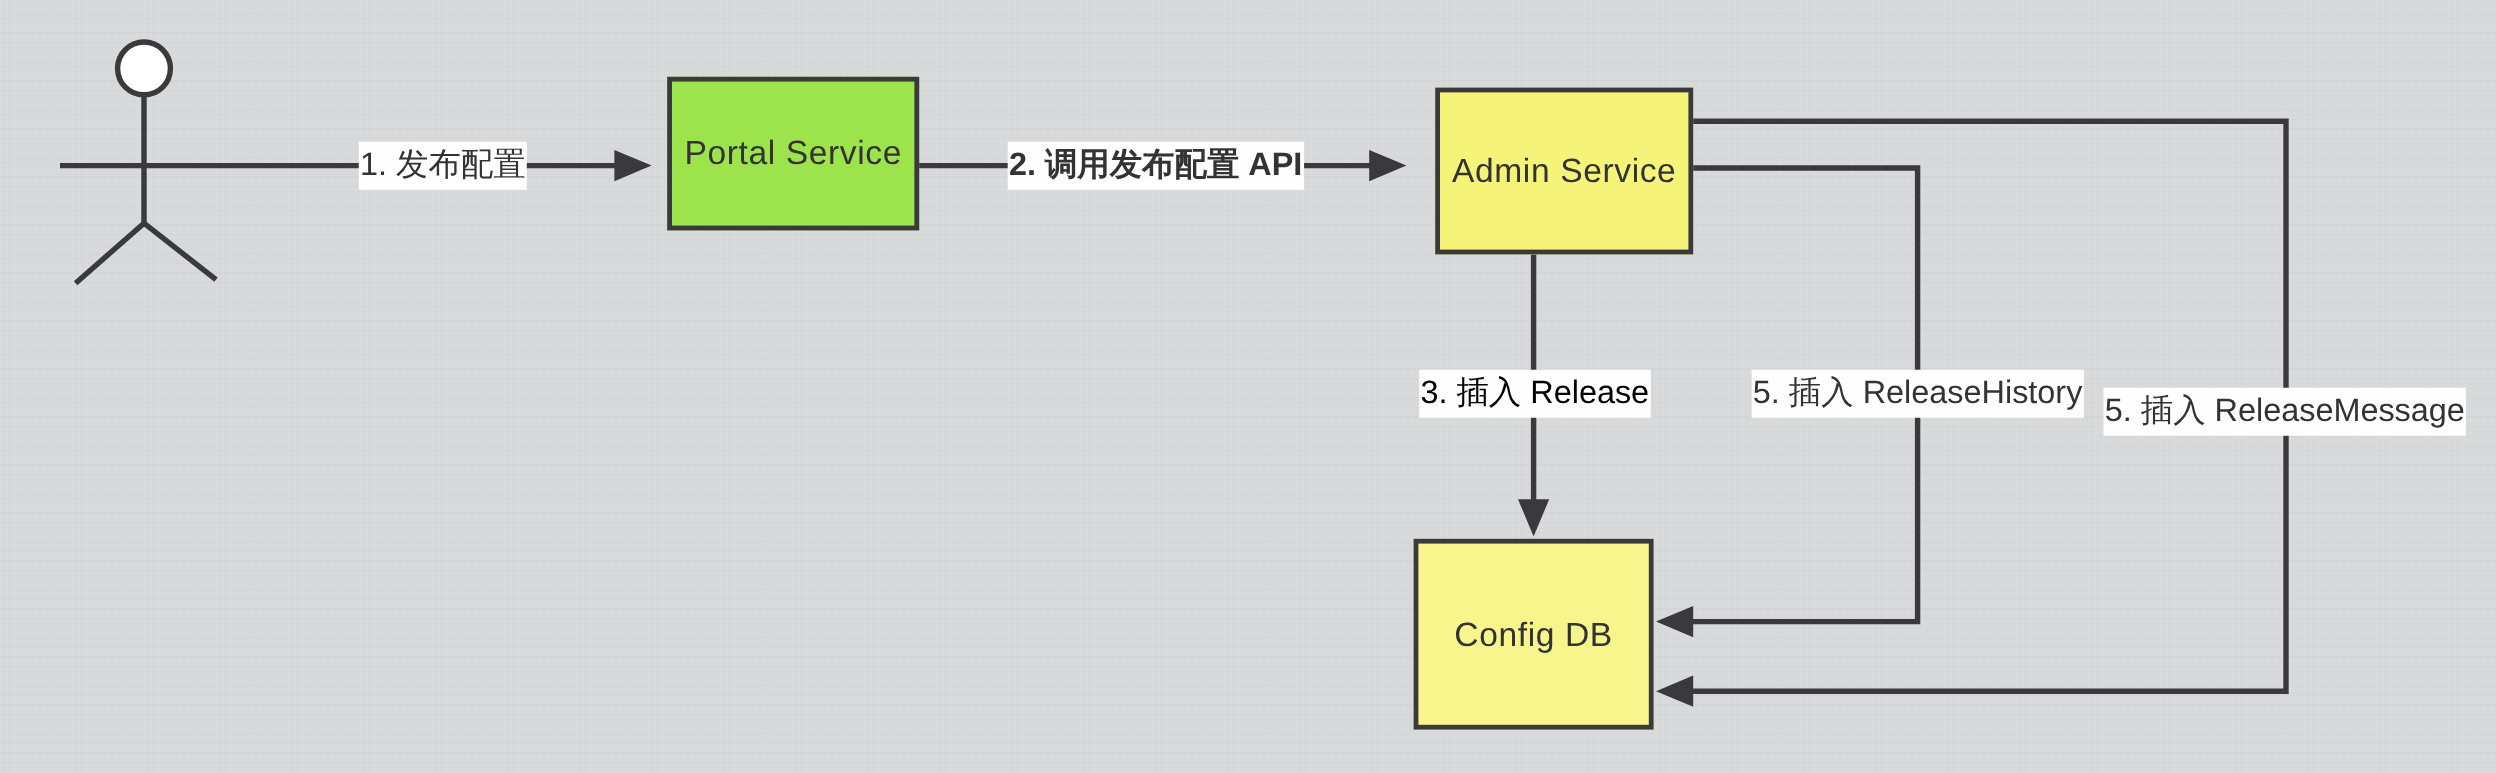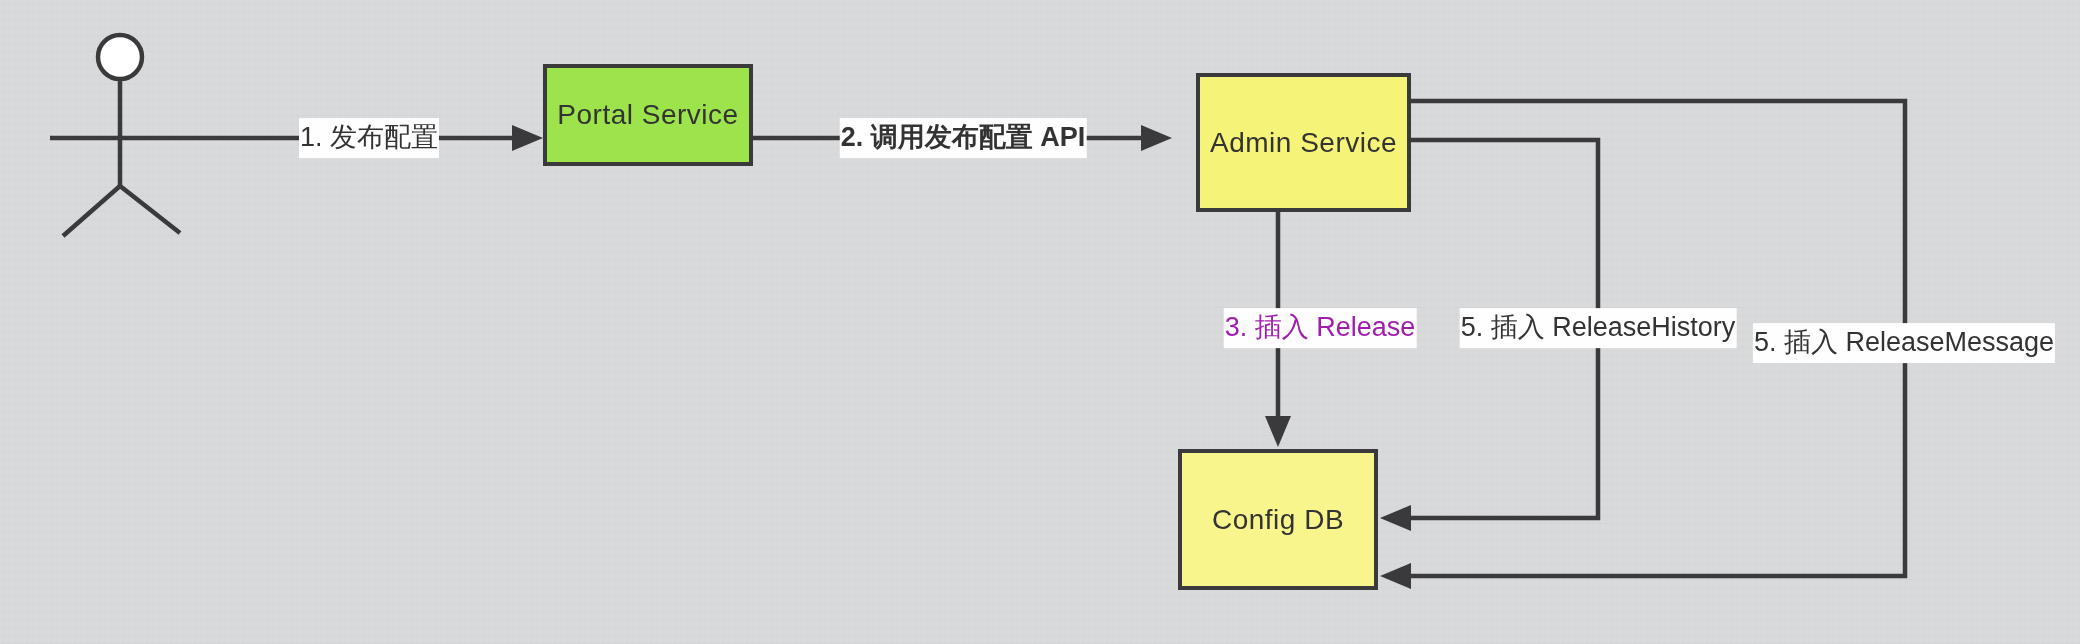--- a/index.html
+++ b/index.html
@@ -15,23 +15,23 @@
   }
   .wires{position:absolute;left:0;top:0;}
   .node{
     position:absolute;
     border:4px solid #3a3a3c;
     box-sizing:border-box;
     display:flex;align-items:center;justify-content:center;
     font-size:28px;
     letter-spacing:.5px;
   }
-  .node-portal{left:543px;top:64px;width:210px;height:102px;}
+  .node-portal{left:556px;top:64px;width:210px;height:128px;}
   .node-admin{left:1196px;top:73px;width:215px;height:139px;}
-  .node-configdb{left:1178px;top:449px;width:200px;height:141px;}
+  .node-configdb{left:1178px;top:449px;width:200px;height:159px;}
   .msg-label{
     position:absolute;
     transform:translate(-50%,-50%);
     font-size:27px;
     line-height:1.25;
     padding:3px 1px;
     white-space:nowrap;
   }
   .msg-1{left:369px;top:138px;}
   .msg-2{left:963px;top:138px;font-weight:bold;}
@@ -73,19 +73,19 @@
   </div>
 
   <div class="node node-configdb" style="background-color: rgb(248, 245, 141); border-color: rgb(58, 58, 60); color: rgb(51, 51, 51);">
     <span>Config DB</span>
   </div>
 
   <div class="msg-label msg-1" style="background-color: rgb(254, 254, 254); color: rgb(51, 51, 51);">1. 发布配置</div>
 
   <div class="msg-label msg-2" style="background-color: rgb(254, 254, 254); color: rgb(51, 51, 51);">2. 调用发布配置 API</div>
 
-  <div class="msg-label msg-3" style="background-color: rgb(254, 254, 254); color: #a21caf; margin-left: 41px;">3. 插入 Release</div>
+  <div class="msg-label msg-3" style="background-color: rgb(254, 254, 254); color: #000000;">3. 插入 Release</div>
 
   <div class="msg-label msg-4" style="background-color: rgb(254, 254, 254); color: rgb(51, 51, 51);">5. 插入 ReleaseHistory</div>
 
   <div class="msg-label msg-5" style="background-color: rgb(254, 254, 254); color: rgb(51, 51, 51);">5. 插入 ReleaseMessage</div>
 
 </div>
 
 </body></html>

